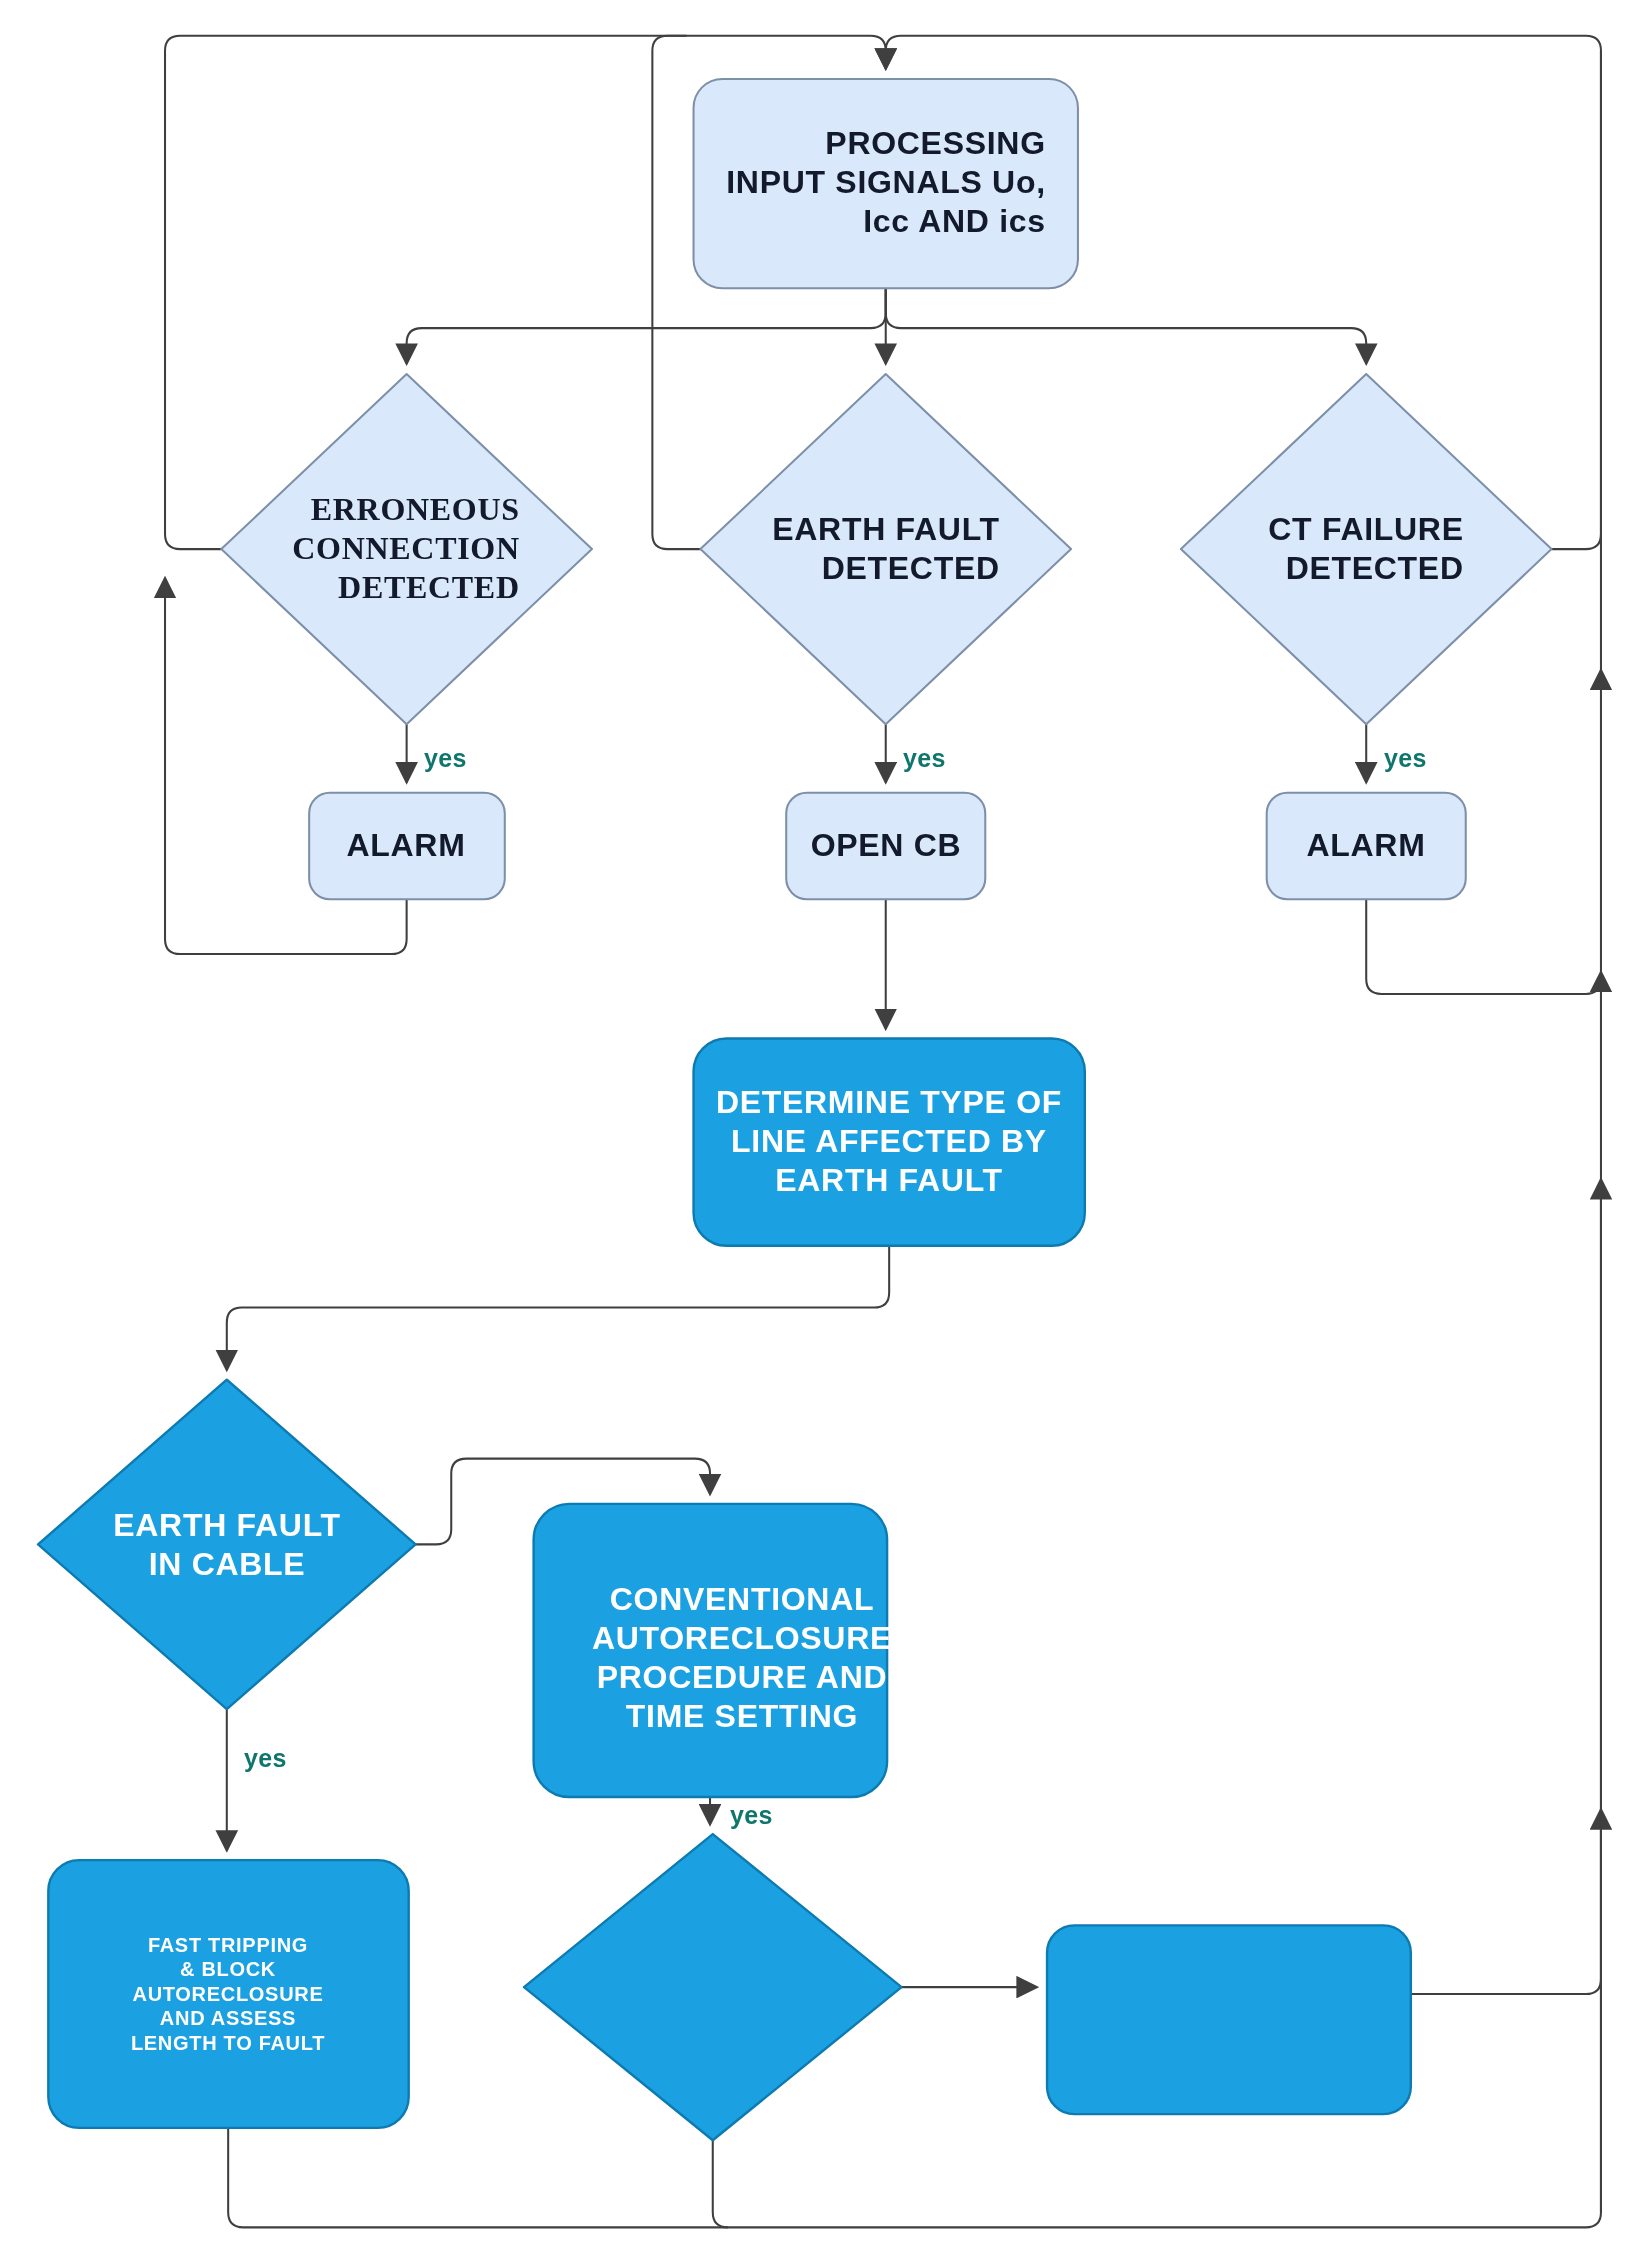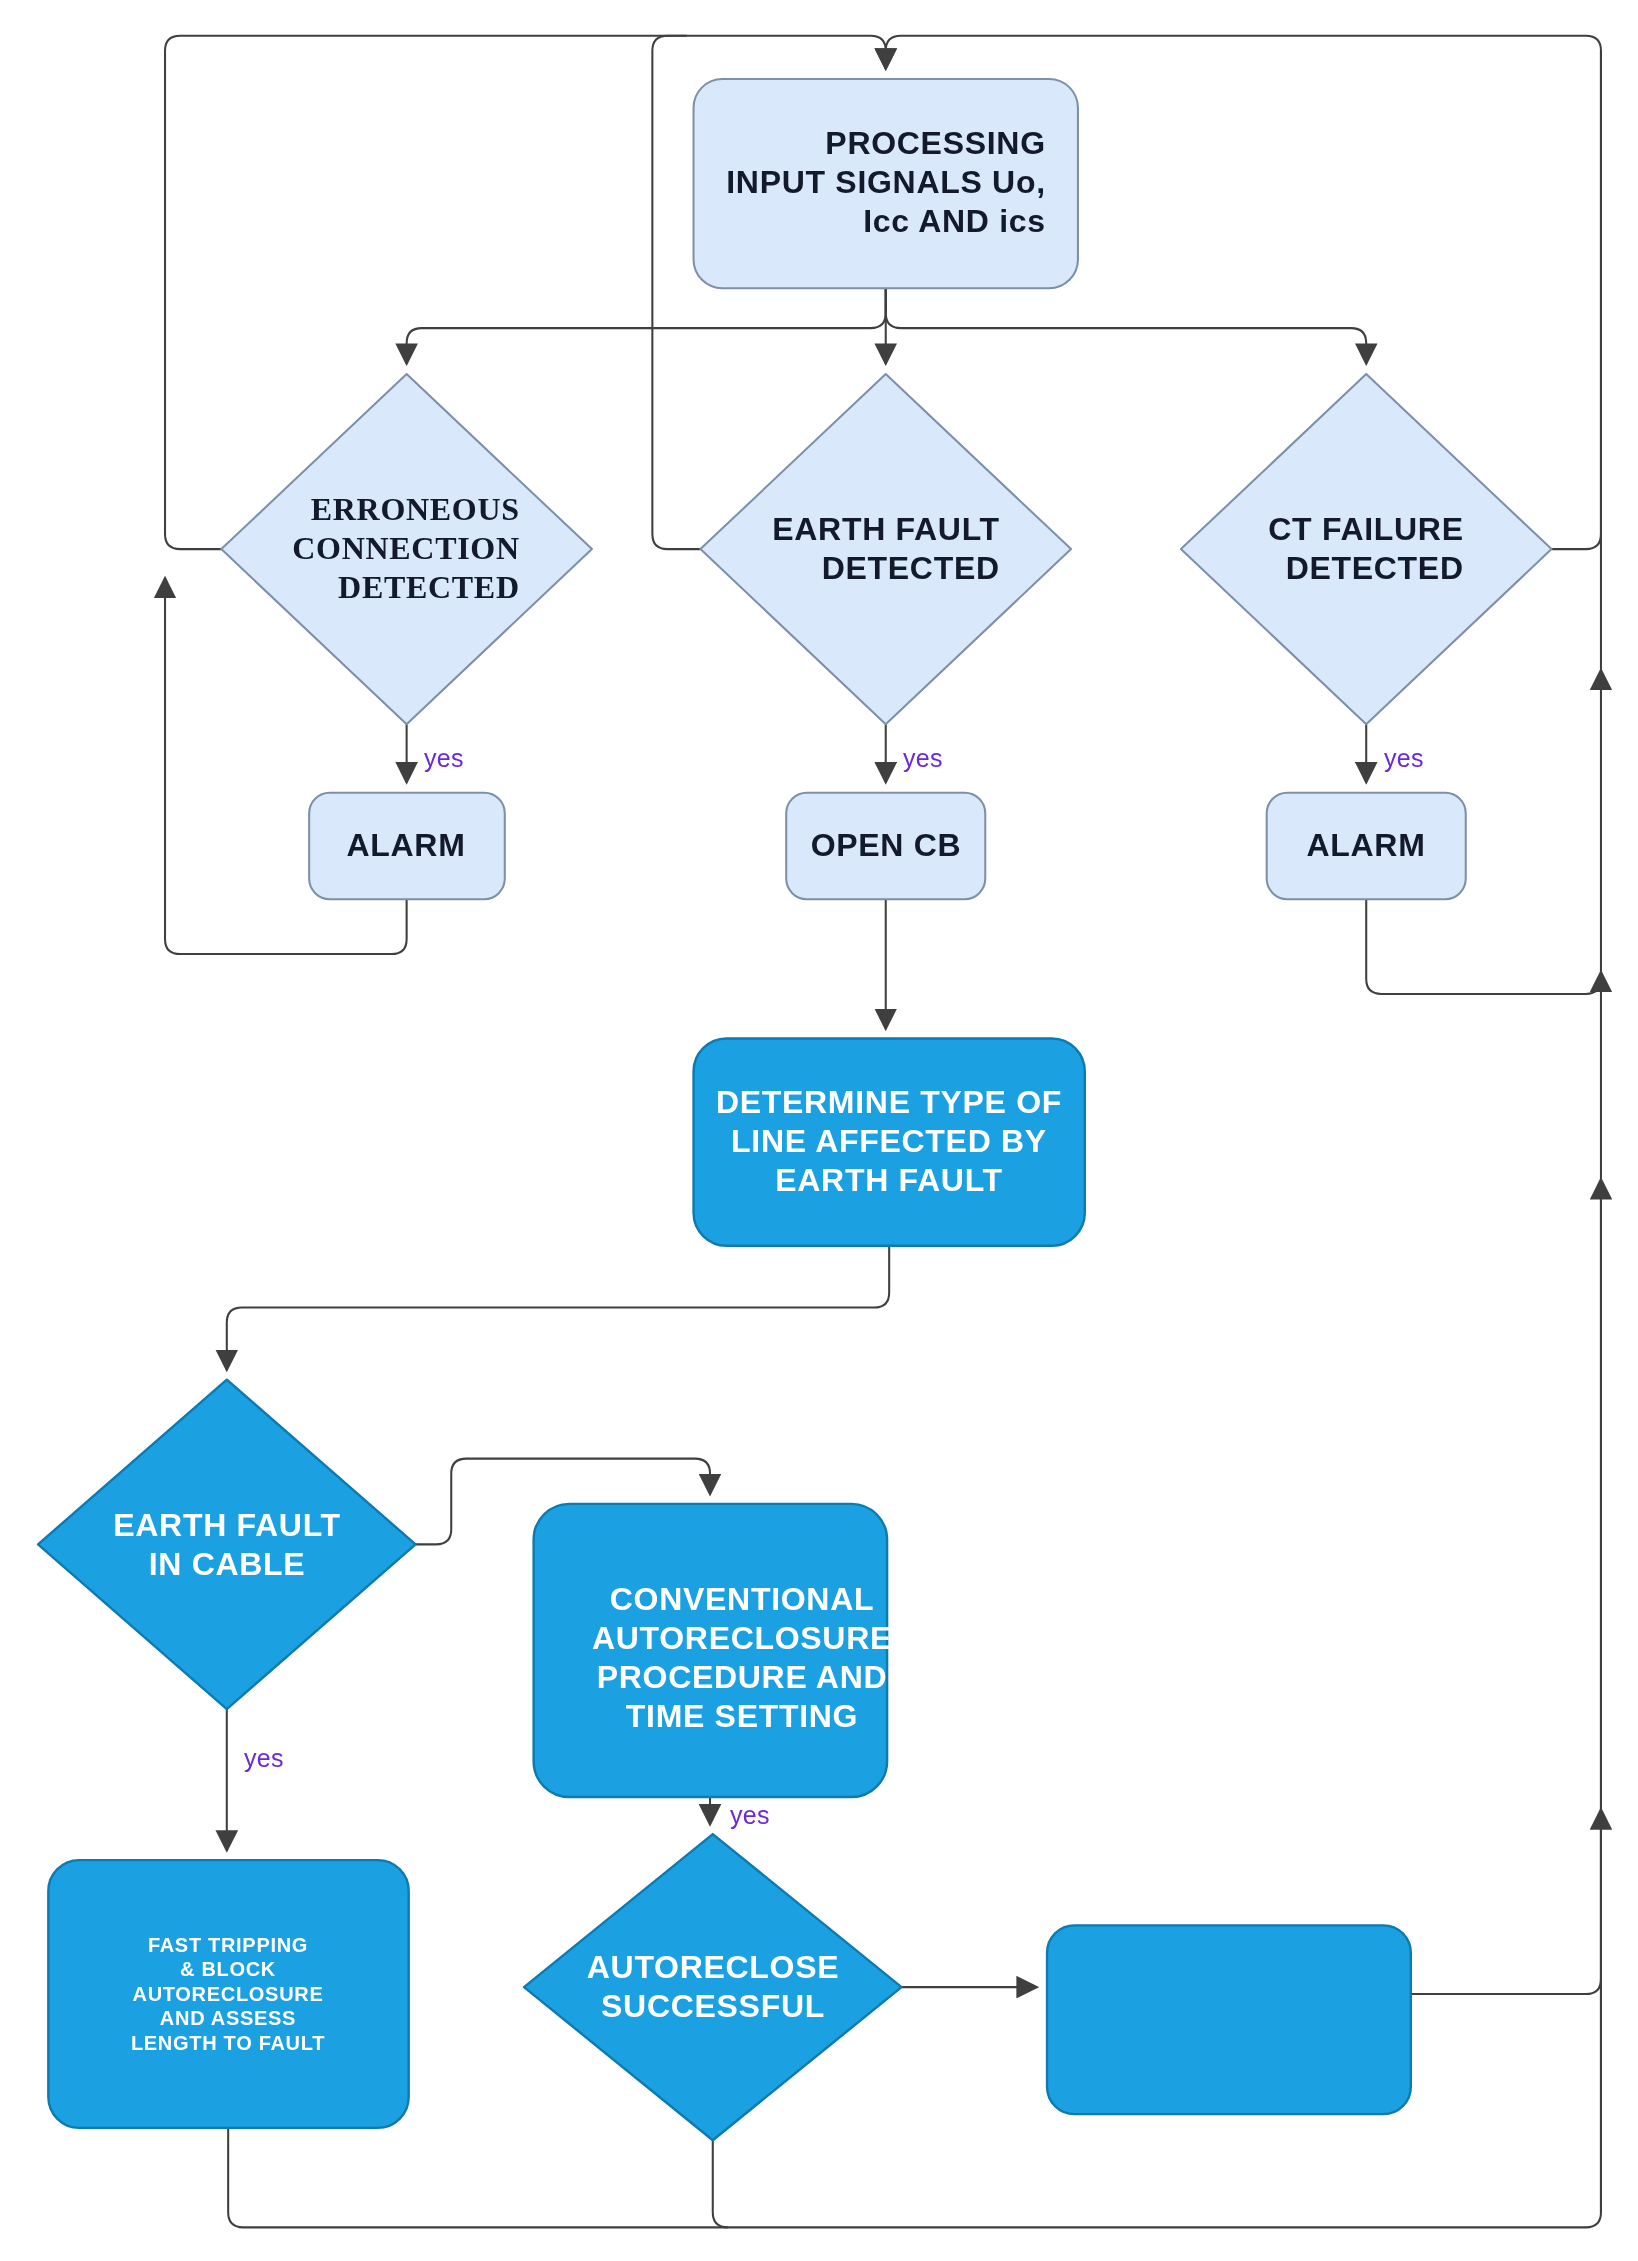--- a/index.html
+++ b/index.html
@@ -23,22 +23,22 @@
     font-size:32px;
     line-height:1.22;
     letter-spacing:0.7px;
     pointer-events:none;
   }
   .lbl.dark{color:var(--text_dark,#121a2b);text-align:right;}
   .lbl.light{color:var(--text_light,#ffffff);}
   .yes{
     position:absolute;
     font-size:25px;
-    color:#6d28d9;
-    font-weight:normal;
+    color:#0f766e;
+    font-weight:bold;
     letter-spacing:0.3px;
   }
   
   #lbl-processing{left:886px;top:183px;}
   #lbl-erroneous{left:406px;top:549px;font-family:Liberation Serif, serif;}
   #lbl-earth-fault-detected{left:886px;top:549px;}
   #lbl-ct-failure{left:1366px;top:549px;}
   #lbl-alarm-left{left:406px;top:846px;}
   #lbl-open-cb{left:886px;top:846px;}
   #lbl-alarm-right{left:1366px;top:846px;}
@@ -131,22 +131,20 @@
 IN CABLE</div>
   <div id="lbl-conventional" class="lbl light">CONVENTIONAL
 AUTORECLOSURE
 PROCEDURE AND
 TIME SETTING</div>
   <div id="lbl-fast-tripping" class="lbl light">FAST TRIPPING
 &amp; BLOCK
 AUTORECLOSURE
 AND ASSESS
 LENGTH TO FAULT</div>
-  <div id="lbl-autoreclose" class="lbl light">AUTORECLOSE
-SUCCESSFUL</div>
 
   <div id="yes-1" class="yes">yes</div>
   <div id="yes-2" class="yes">yes</div>
   <div id="yes-3" class="yes">yes</div>
   <div id="yes-4" class="yes">yes</div>
   <div id="yes-5" class="yes">yes</div>
 
 </div>
 
 

